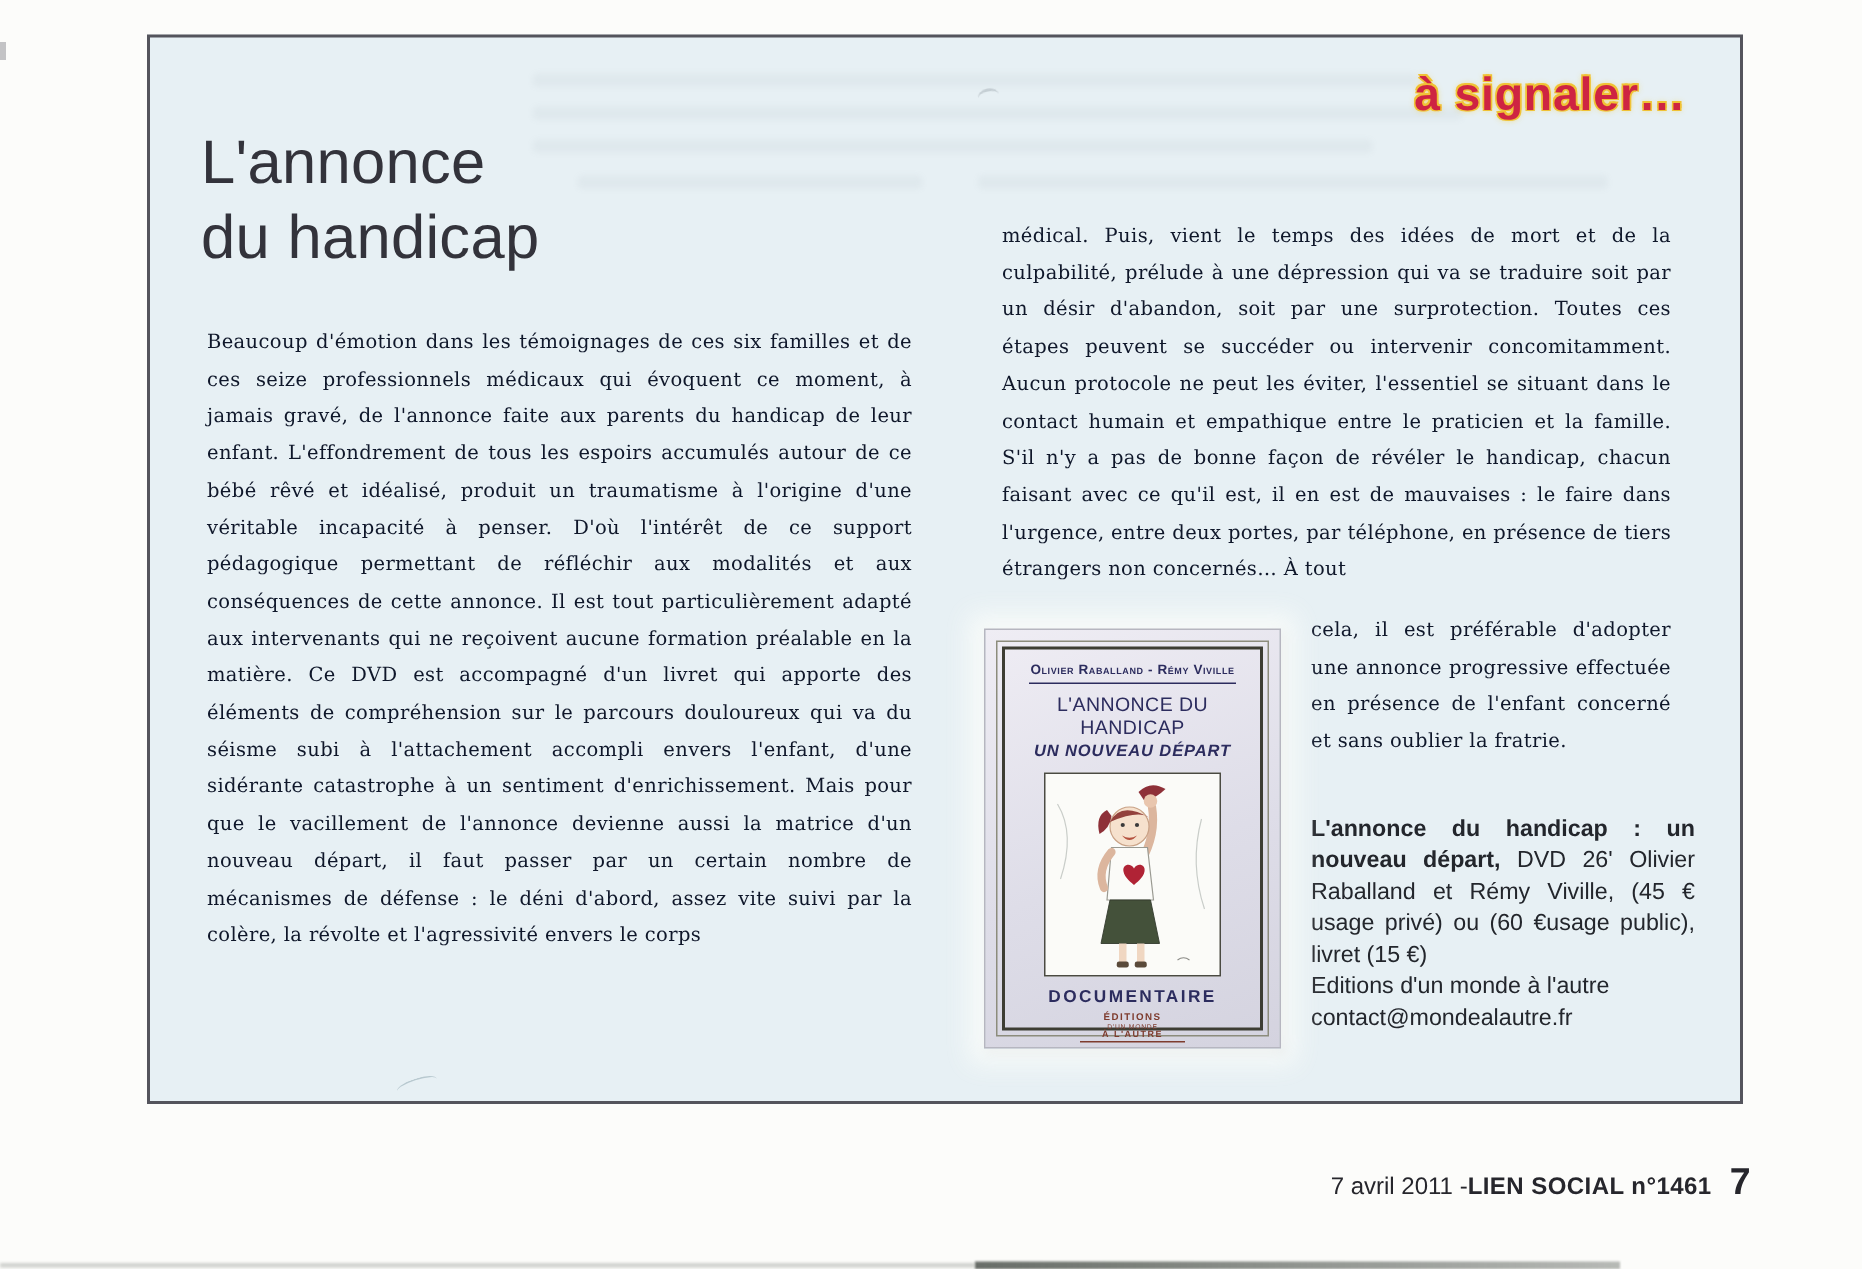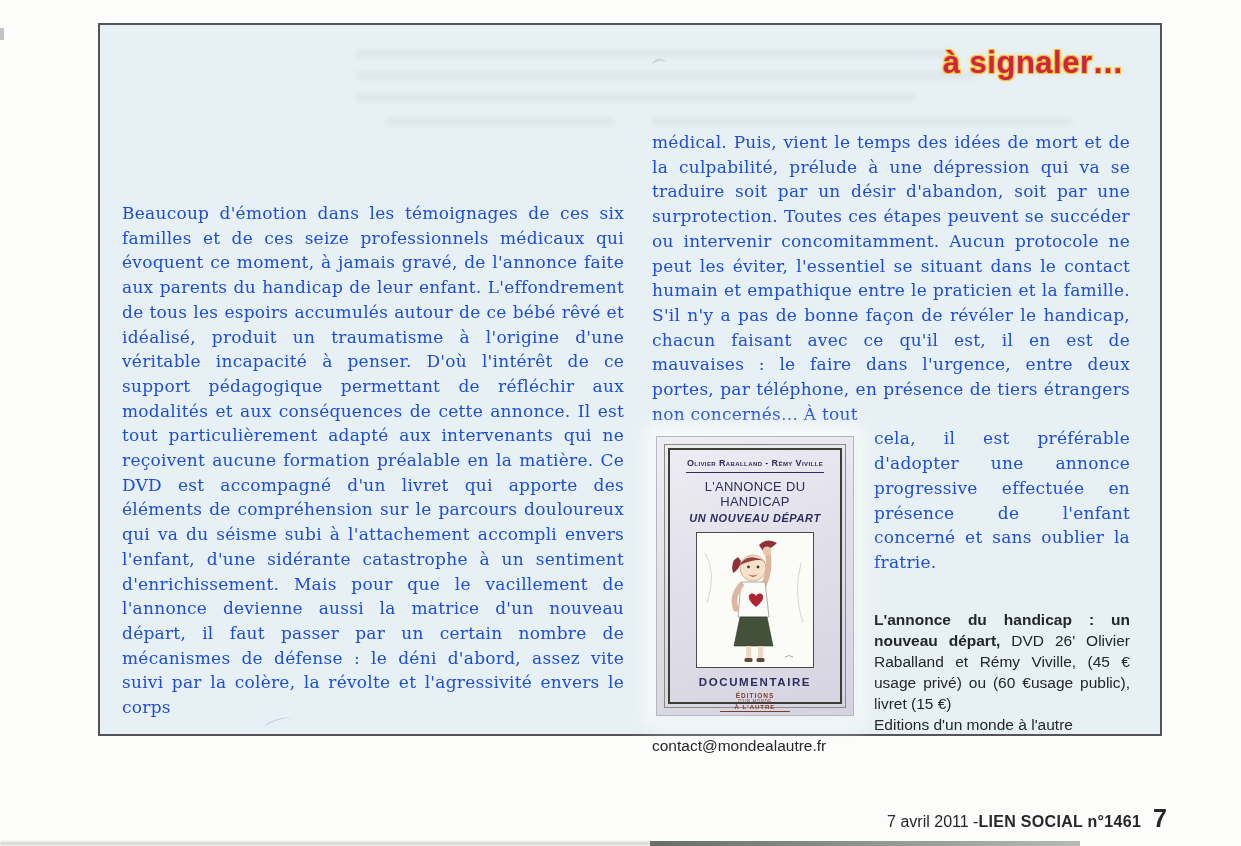--- a/index.html
+++ b/index.html
@@ -28,22 +28,22 @@
     position:absolute;top:20px;right:36px;
     font-size:31px;font-weight:600;letter-spacing:0.5px;color:#ce2442;
     text-shadow:-1px -1px 0 #f0c235,1px -1px 0 #f0c235,-1px 1px 0 #f0c235,1px 1px 0 #f0c235,0 0 4px rgba(244,206,60,0.8);
   }
   .title{
     position:absolute;left:34px;top:58px;
     font-size:41px;line-height:50px;font-weight:500;color:#33333b;letter-spacing:0.2px;
   }
   .body-text{
     font-family:"DejaVu Serif","Liberation Serif",serif;
-    font-size:17px;line-height:24.7px;letter-spacing:0.25px;
-    color:#1d4ed8;text-align:justify;margin:0;
+    font-size:13px;line-height:24.7px;letter-spacing:0.25px;
+    color:#0f172a;text-align:justify;margin:16px;
   }
   .col-left{position:absolute;left:22px;top:176px;width:502px;}
   .col-right{position:absolute;left:552px;top:105px;width:478px;}
 
   
   .cover-wrap{float:left;width:206px;margin:10px 16px 6px 0;position:relative;}
   .cover-card{
     position:relative;width:196px;height:278px;margin:0 auto;
     background:linear-gradient(160deg,#efedf4 0%,#dedde8 55%,#d4d3df 100%);
     border:1px solid #b6b6c0;
@@ -63,21 +63,21 @@
   .logo-l1{font-size:6.5px;font-weight:bold;letter-spacing:1px;}
   .logo-l2{font-size:4.5px;letter-spacing:0.5px;}
   .logo-l3{font-size:6px;font-weight:bold;letter-spacing:1px;border-bottom:1px solid #7e3c2e;padding-bottom:1px;}
 
   
   .caption{margin-top:34px;font-size:15.5px;line-height:21px;color:#23262c;}
   .caption p{margin:0;}
   .cap-head{text-align:justify;}
   .cap-title{font-weight:bold;}
   .footer{
-    position:absolute;right:74px;top:804px;display:flex;align-items:baseline;color:#26262c;
+    position:absolute;right:74px;top:774px;display:flex;align-items:baseline;color:#26262c;
   }
   .footer .f-date{font-size:16px;}
   .footer .f-mag{font-size:16px;font-weight:bold;letter-spacing:0.3px;}
   .footer .f-page{font-size:25px;font-weight:bold;margin-left:12px;}
 
   
   .scan-bar-1{position:absolute;left:650px;top:841px;width:430px;height:5px;
     background:linear-gradient(to right,rgba(55,62,55,0.75),rgba(55,62,55,0.35));filter:blur(0.6px);}
   .scan-bar-2{position:absolute;left:0;top:842px;width:650px;height:3px;background:#6a6f68;opacity:0.3;filter:blur(1px);}
   .edge-tick{position:absolute;left:0;top:28px;width:4px;height:12px;background:#8a8a90;opacity:0.5;}
@@ -91,21 +91,22 @@
   <div class="ghost g2"></div>
   <div class="ghost g3"></div>
   <div class="ghost g4"></div>
   <div class="ghost g5"></div>
   <div class="smudge"></div>
   <div class="pencil"></div>
 
   <div class="signaler">à signaler…</div>
 
   <h1 class="title" style="margin:0;">
-    <br>
+    <span>L'annonce</span><br>
+    <span>du handicap</span>
   </h1>
 
   <div class="col-left">
     <p class="body-text">Beaucoup d'émotion dans les témoignages de ces six familles et de ces seize professionnels médicaux qui évoquent ce moment, à jamais gravé, de l'annonce faite aux parents du handicap de leur enfant. L'effondrement de tous les espoirs accumulés autour de ce bébé rêvé et idéalisé, produit un traumatisme à l'origine d'une véritable incapacité à penser. D'où l'intérêt de ce support pédagogique permettant de réfléchir aux modalités et aux conséquences de cette annonce. Il est tout particulièrement adapté aux intervenants qui ne reçoivent aucune formation préalable en la matière. Ce DVD est accompagné d'un livret qui apporte des éléments de compréhension sur le parcours douloureux qui va du séisme subi à l'attachement accompli envers l'enfant, d'une sidérante catastrophe à un sentiment d'enrichissement. Mais pour que le vacillement de l'annonce devienne aussi la matrice d'un nouveau départ, il faut passer par un certain nombre de mécanismes de défense : le déni d'abord, assez vite suivi par la colère, la révolte et l'agressivité envers le corps</p>
   </div>
 
   <div class="col-right">
     <p class="body-text">médical. Puis, vient le temps des idées de mort et de la culpabilité, prélude à une dépression qui va se traduire soit par un désir d'abandon, soit par une surprotection. Toutes ces étapes peuvent se succéder ou intervenir concomitamment. Aucun protocole ne peut les éviter, l'essentiel se situant dans le contact humain et empathique entre le praticien et la famille. S'il n'y a pas de bonne façon de révéler le handicap, chacun faisant avec ce qu'il est, il en est de mauvaises : le faire dans l'urgence, entre deux portes, par téléphone, en présence de tiers étrangers non concernés… À tout</p>
 
     <div class="cover-wrap">

